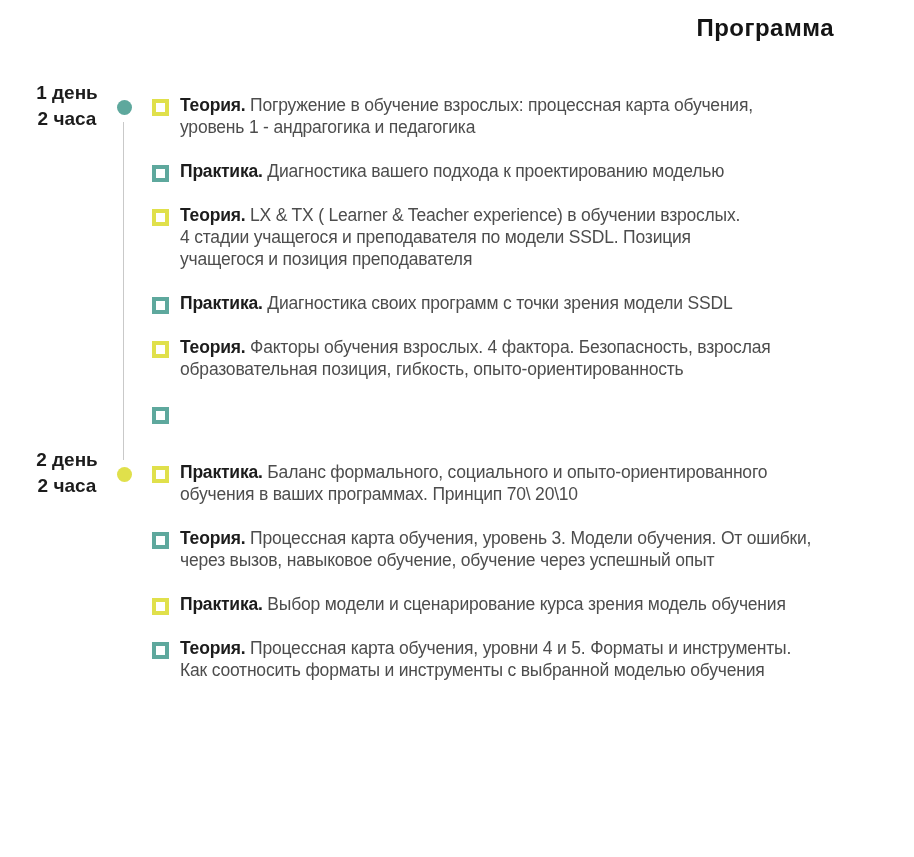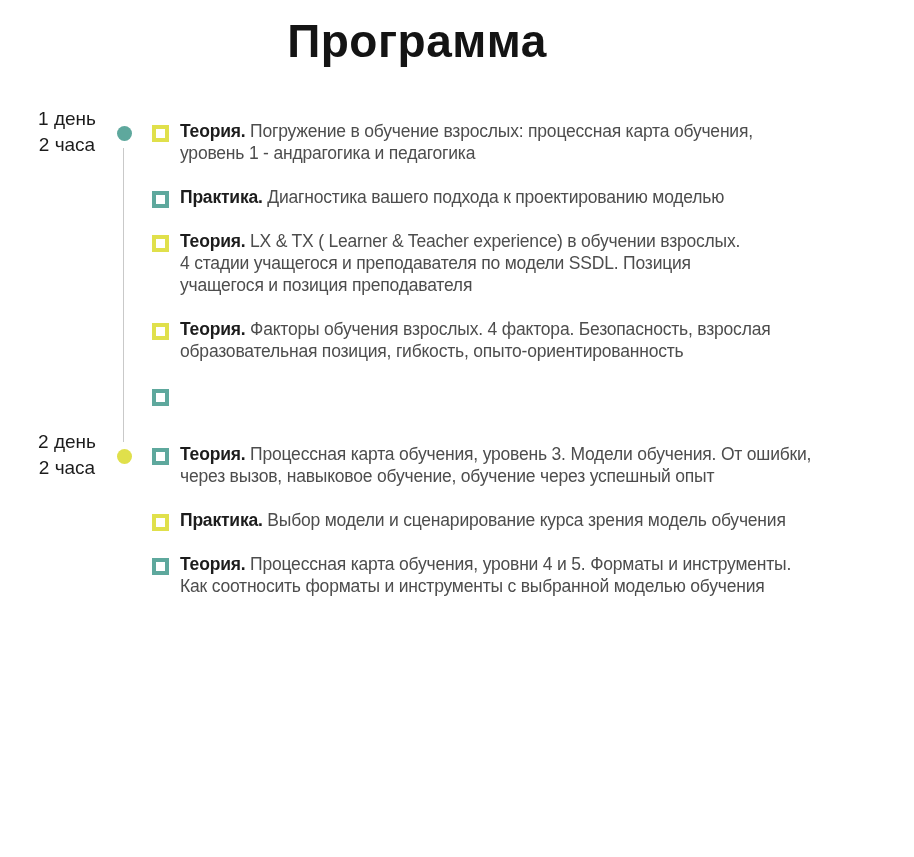--- a/index.html
+++ b/index.html
@@ -8,40 +8,40 @@
     width: 914px; height: 857px;
     font-family: "Liberation Sans", sans-serif;
     color: #4d4d4d;
     overflow: hidden;
   }
   .page { position: relative; width: 914px; height: 857px; }
 
   .page-title {
     width: 834px;
     margin-top: 14px;
-    text-align: center;
-    font-size: 46px;
+    text-align: right;
+    font-size: 24px;
     font-weight: 700;
     color: #141414;
     letter-spacing: 0.5px;
   }
 
   .timeline { margin-top: 52px; }
 
   .day { position: relative; }
   .day + .day { margin-top: 81px; }
 
   .day-label {
     position: absolute;
     left: 30px; top: -14px;
     width: 74px;
     text-align: center;
     font-size: 19px;
     line-height: 26px;
-    font-weight: 400;
+    font-weight: 700;
     color: #1c1c1c;
   }
 
   .timeline-dot {
     position: absolute;
     left: 117px; top: 6px;
     width: 15px; height: 15px;
     border-radius: 50%;
   }
 
@@ -104,20 +104,24 @@
             <p class="item-text-block"><span class="item-type">Практика.</span> <span>Диагностика вашего подхода к проектированию моделью</span></p>
           </div>
 
   <div class="item">
             <span class="item-marker" style="border-color: rgb(224, 224, 75);"></span>
             <p class="item-text-block"><span class="item-type">Теория.</span> <span>LX &amp; TX ( Learner &amp; Teacher experience) в обучении взрослых.
 4 стадии учащегося и преподавателя по модели SSDL. Позиция
 учащегося и позиция преподавателя</span></p>
           </div>
 
+  <div class="item">
+            <span class="item-marker" style="border-color: rgb(94, 168, 157);"></span>
+            <p class="item-text-block"><span class="item-type">Практика.</span> <span>Диагностика своих программ с точки зрения модели SSDL</span></p>
+          </div>
 
   <div class="item">
             <span class="item-marker" style="border-color: rgb(224, 224, 75);"></span>
             <p class="item-text-block"><span class="item-type">Теория.</span> <span>Факторы обучения взрослых. 4 фактора. Безопасность, взрослая
 образовательная позиция, гибкость, опыто-ориентированность</span></p>
           </div>
 
   <div class="item">
             <span class="item-marker" style="border-color: rgb(94, 168, 157);"></span>
           </div>
@@ -131,20 +135,22 @@
         </div>
     <span class="timeline-dot" style="background: rgb(224, 224, 75);"></span>
 
     <div class="items">
   <div class="item">
             <span class="item-marker" style="border-color: rgb(94, 168, 157);"></span>
           </div>
 
   <div class="item">
             <span class="item-marker" style="border-color: rgb(224, 224, 75);"></span>
+            <p class="item-text-block"><span class="item-type">Практика.</span> <span>Баланс формального, социального и опыто-ориентированного
+обучения в ваших программах. Принцип 70\ 20\10</span></p>
           </div>
 
   <div class="item">
             <span class="item-marker" style="border-color: rgb(94, 168, 157);"></span>
             <p class="item-text-block"><span class="item-type">Теория.</span> <span>Процессная карта обучения, уровень 3. Модели обучения. От ошибки,
 через вызов, навыковое обучение, обучение через успешный опыт</span></p>
           </div>
 
   <div class="item">
             <span class="item-marker" style="border-color: rgb(224, 224, 75);"></span>

